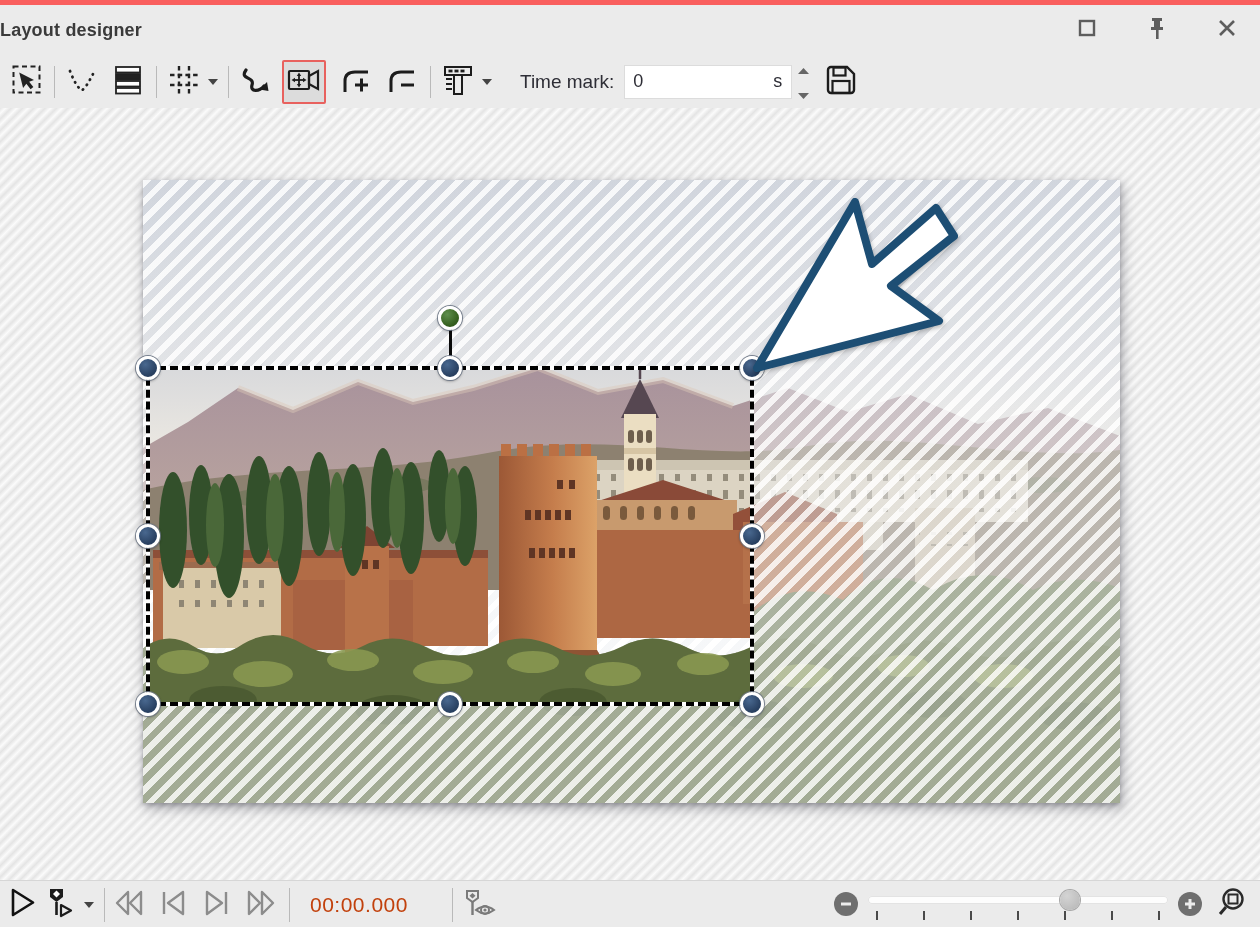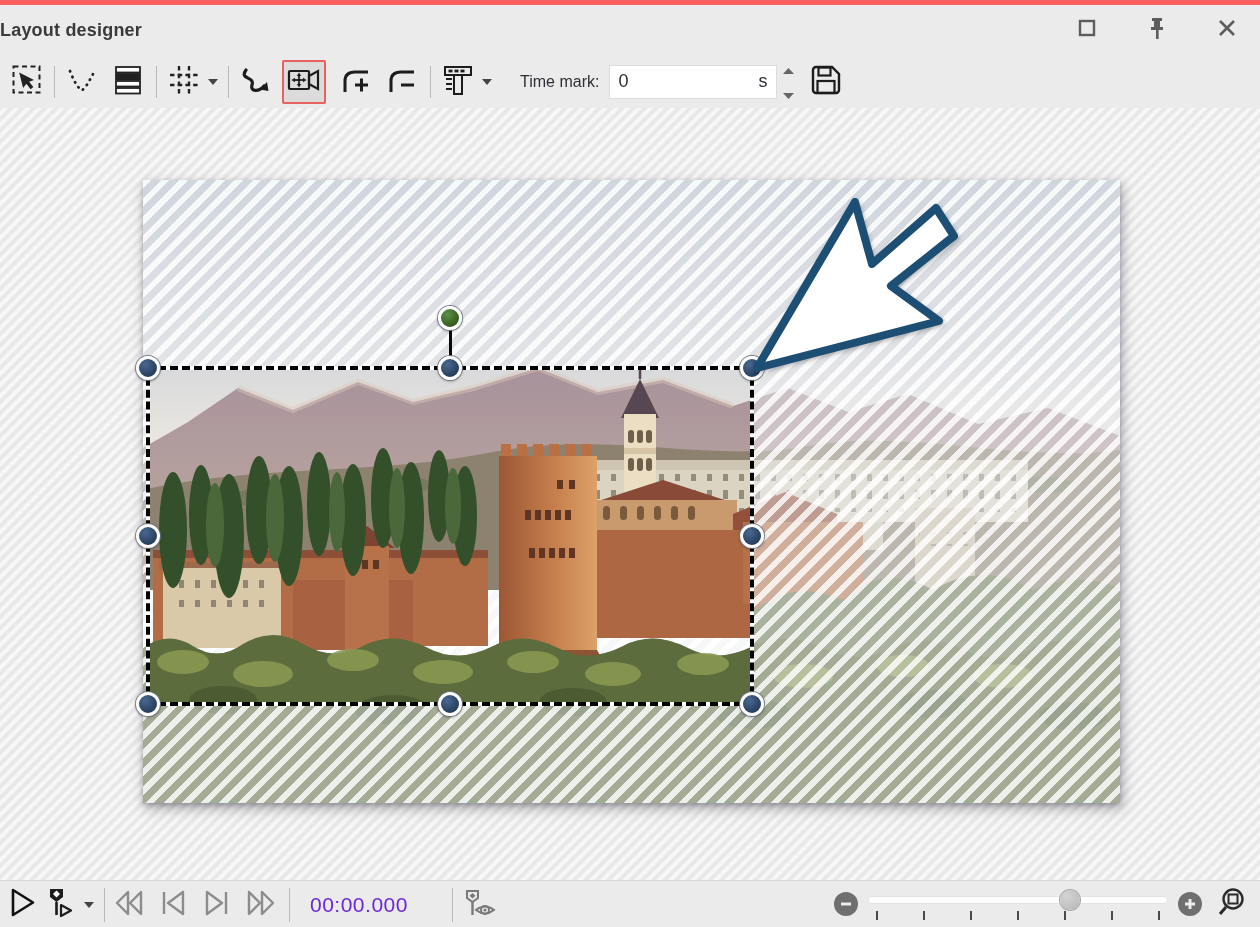--- a/index.html
+++ b/index.html
@@ -12,21 +12,21 @@
   .title{font-size:18px;font-weight:bold;color:#3a3a3a;letter-spacing:.2px;}
   .win-controls{position:absolute;right:20px;top:0;height:50px;display:flex;align-items:center;gap:44px;}
   .win-btn{width:26px;height:26px;display:flex;align-items:center;justify-content:center;cursor:default;}
 
   
   .toolbar{position:absolute;left:0;top:55px;width:100%;height:53px;background:#ebebeb;display:flex;align-items:center;}
   .tbtn{width:40px;height:40px;display:flex;align-items:center;justify-content:center;border:2px solid transparent;border-radius:2px;flex:0 0 auto;}
   .tbtn.active{background:#dcdcdc;border-color:#e8615e;}
   .tsep{width:1px;height:32px;background:#b9b9b9;flex:0 0 auto;}
   .caret{width:14px;height:40px;display:flex;align-items:center;justify-content:center;flex:0 0 auto;}
-  .tm-label{font-size:16px;color:#2e2e36;margin-left:26px;white-space:nowrap;}
+  .tm-label{font-size:19px;color:#2e2e36;margin-left:26px;white-space:nowrap;}
   .tm-input{margin-left:10px;width:166px;height:32px;border:1px solid #dcdcdc;background:#fff;position:relative;display:flex;align-items:center;}
   .tm-input input{border:0;outline:0;width:120px;height:28px;font-size:18px;color:#2e2e36;padding-left:8px;font-family:"Liberation Sans",sans-serif;background:transparent;}
   .tm-unit{position:absolute;right:9px;font-size:18px;color:#2e2e36;}
   .spinner{margin-left:6px;display:flex;flex-direction:column;gap:7px;align-items:center;}
 
   
   .work{position:absolute;left:0;top:108px;width:100%;height:772px;
     background:repeating-linear-gradient(135deg,#e4e4e4 0px,#fbfbfb 4px,#e4e4e4 8px);}
 
   
@@ -49,21 +49,21 @@
     box-shadow:0 0 0 1px rgba(110,120,135,.9),0 1px 3px rgba(0,0,0,.45);}
   .handle.rot{background:radial-gradient(circle at 35% 30%,#5f8f4d 0%,#35601f 65%,#2a4d1a 100%);}
   .rot-line{position:absolute;width:3px;background:#0a0a0a;}
 
   .big-arrow{position:absolute;left:0;top:0;pointer-events:none;}
 
   
   .bottombar{position:absolute;left:0;top:880px;width:100%;height:47px;background:#ebebeb;border-top:1px solid #d6d6d6;display:flex;align-items:center;}
   .bbtn{width:40px;height:38px;display:flex;align-items:center;justify-content:center;flex:0 0 auto;}
   .bsep{width:1px;height:34px;background:#b9b9b9;flex:0 0 auto;}
-  .time-display{font-size:21px;color:#6d28d9;margin:0 20px;letter-spacing:.5px;white-space:nowrap;}
+  .time-display{font-size:21px;color:#c2410c;margin:0 20px;letter-spacing:.5px;white-space:nowrap;}
 
   .zoom-area{position:absolute;right:14px;top:880px;height:47px;display:flex;align-items:center;}
   .zoom-btn{width:24px;height:24px;border-radius:50%;background:#6f6f6f;color:#ebebeb;display:flex;align-items:center;justify-content:center;flex:0 0 auto;}
   .zoom-btn svg{display:block;}
   .slider{position:relative;width:300px;height:26px;margin:0 10px;flex:0 0 auto;}
   .slider-track{position:absolute;left:0;top:5px;width:100%;height:8px;border-radius:4px;background:#fdfdfd;box-shadow:inset 0 0 0 1px #e3e3e3;}
   .slider-thumb{position:absolute;top:-1px;width:20px;height:20px;border-radius:50%;background:radial-gradient(circle at 35% 30%,#d4d4d4,#b5b5b5);box-shadow:0 0 0 1px #a8a8a8;}
   .ticks{position:absolute;left:8px;right:8px;top:20px;display:flex;justify-content:space-between;}
   .tick{width:2px;height:9px;background:#4a4a4a;}
   .zoom-fit{margin-left:14px;}

